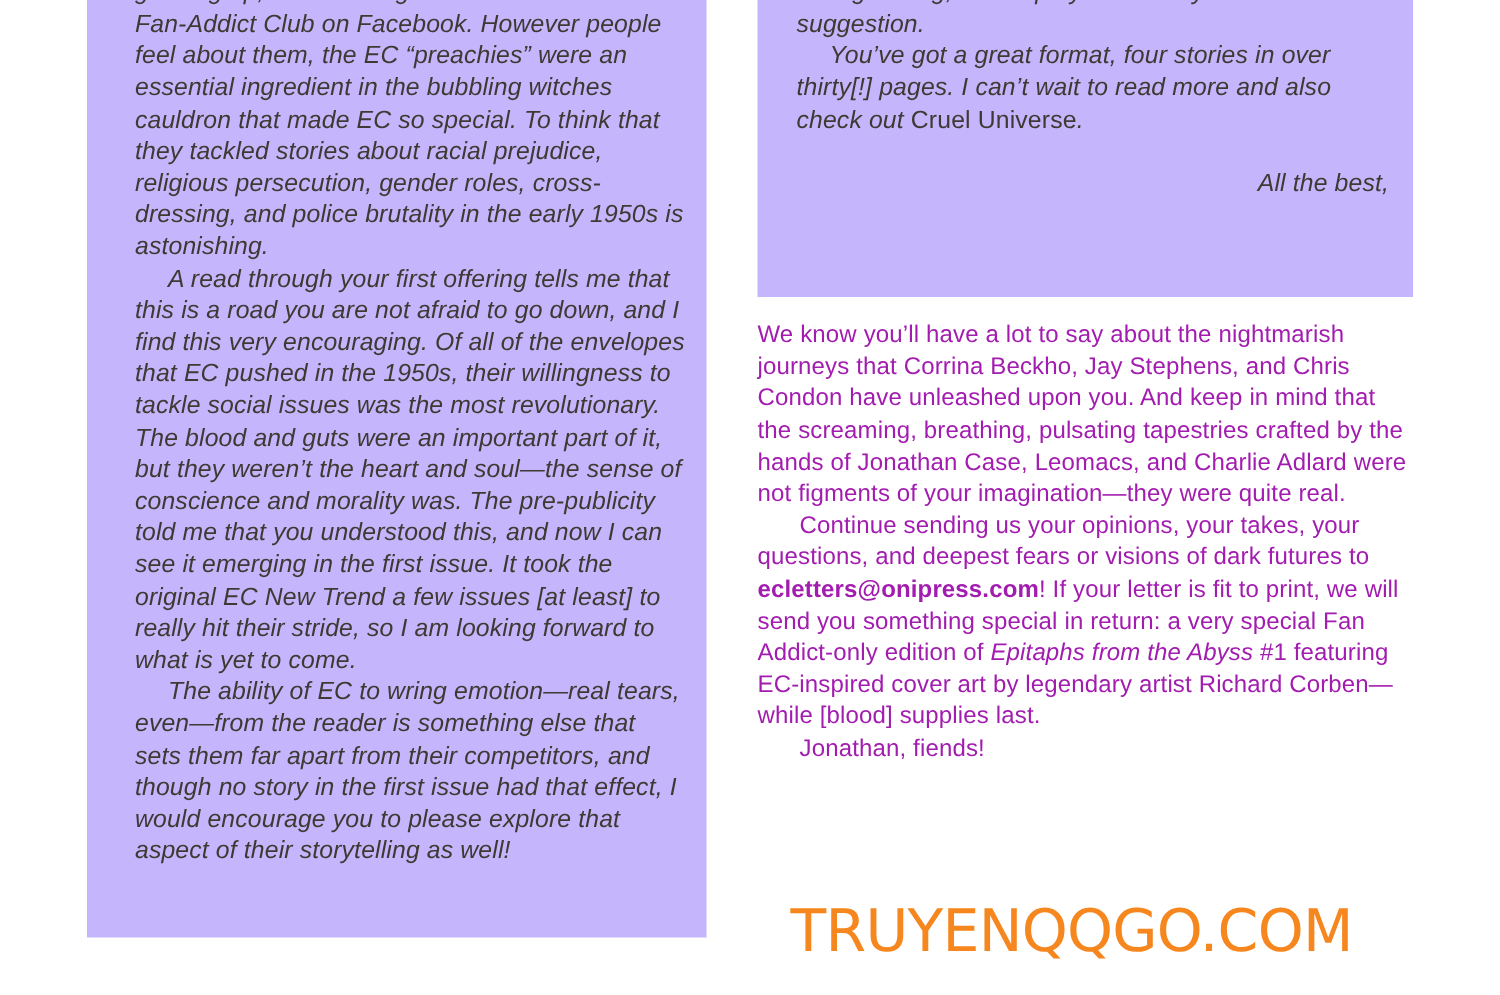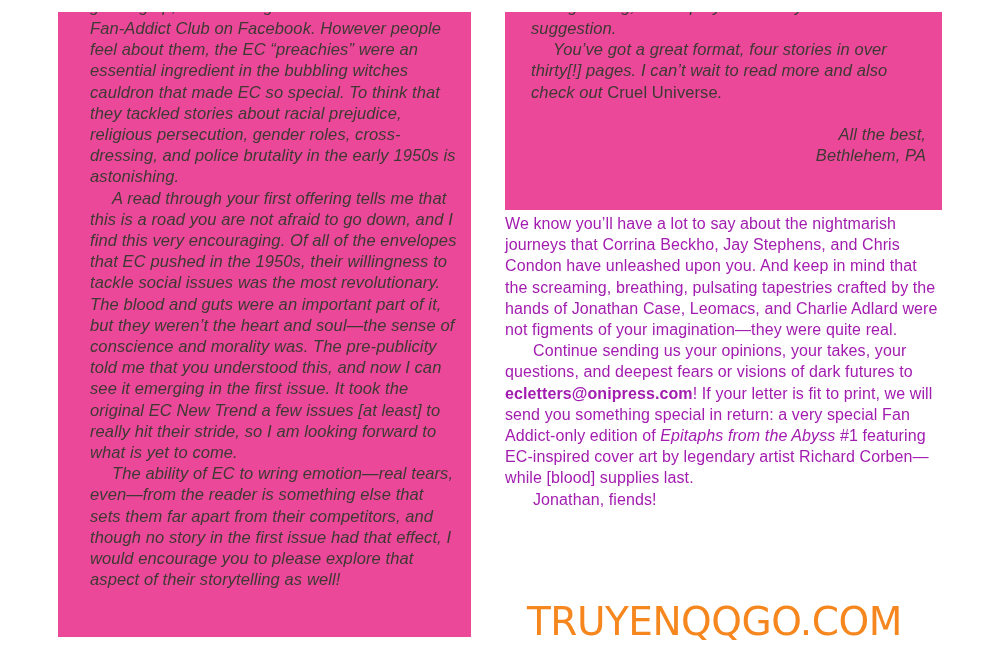--- a/index.html
+++ b/index.html
@@ -5,22 +5,22 @@
   html,body { margin:0; padding:0; background:#ffffff; }
   .page {
     position:relative;
     width:1000px; height:663px;
     background:#ffffff;
     overflow:hidden;
     font-family:"Liberation Sans", sans-serif;
   }
   
   .note {
-    position:absolute; top:12px;
-    background:#ec4899;
+    position:absolute; top:0;
+    background:#c4b5fd;
     color:#3E3A33;
     font-style:italic;
     font-size:16.5px;
     line-height:21.2px;
     letter-spacing:0.1px;
     box-sizing:border-box;
     overflow:hidden;
   }
   .note-left  { left:58px;  width:413px; height:625px; padding:0 13px 0 32px; }
   .note-right { left:505px; width:437px; height:198px; padding:0 16px 0 26px; }
@@ -70,21 +70,20 @@
     <p class="p indent">The ability of EC to wring emotion—real tears, even—from the reader is something else that sets them far apart from their competitors, and though no story in the first issue had that effect, I would encourage you to please explore that aspect of their storytelling as well!</p>
   </section>
 
   <section class="note note-right">
     <div class="clip">
       <span>strong writing, so I hope you take my</span>
     </div>
     <p class="p">suggestion.</p>
     <p class="p indent"><span>You’ve got a great format, four stories in over thirty[!] pages. I can’t wait to read more and also check out </span><span class="roman">Cruel Universe</span><span>.</span></p>
     <p class="p sig sig-first">All the best,</p>
-    <p class="p sig">Bethlehem, PA</p>
   </section>
 
   <section class="response">
     <p>We know you’ll have a lot to say about the nightmarish journeys that Corrina Beckho, Jay Stephens, and Chris Condon have unleashed upon you. And keep in mind that the screaming, breathing, pulsating tapestries crafted by the hands of Jonathan Case, Leomacs, and Charlie Adlard were not figments of your imagination—they were quite real.</p>
     <p class="indent"><span>Continue sending us your opinions, your takes, your questions, and deepest fears or visions of dark futures to </span><span class="email">ecletters@onipress.com</span><span>! If your letter is fit to print, we will send you something special in return: a very special Fan Addict-only edition of </span><span class="title-italic">Epitaphs from the Abyss</span><span> #1 featuring EC-inspired cover art by legendary artist Richard Corben—while [blood] supplies last.</span></p>
     <p class="indent">Jonathan, fiends!</p>
   </section>
 
   <div class="watermark">TRUYENQQGO.COM</div>
 

